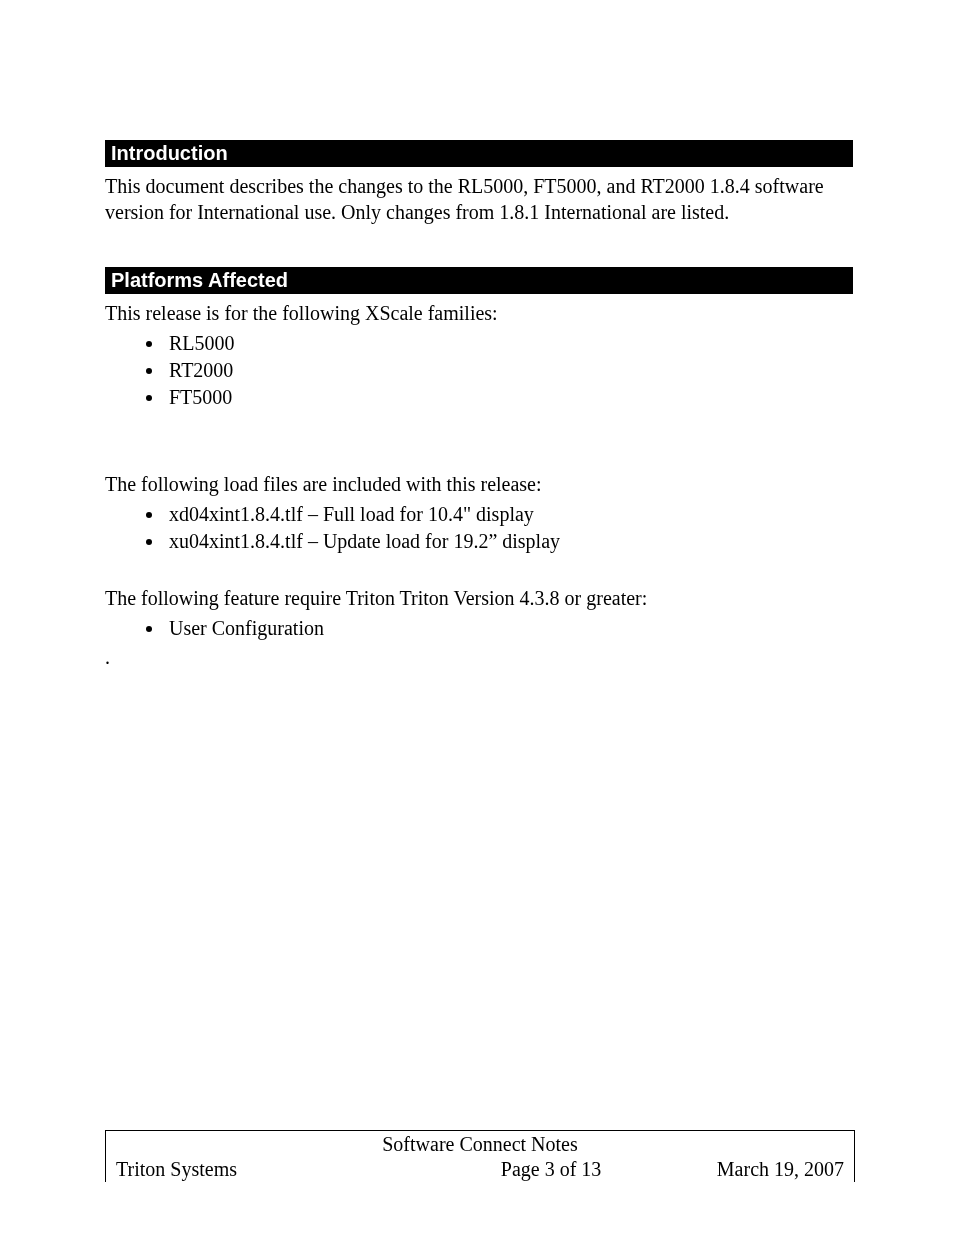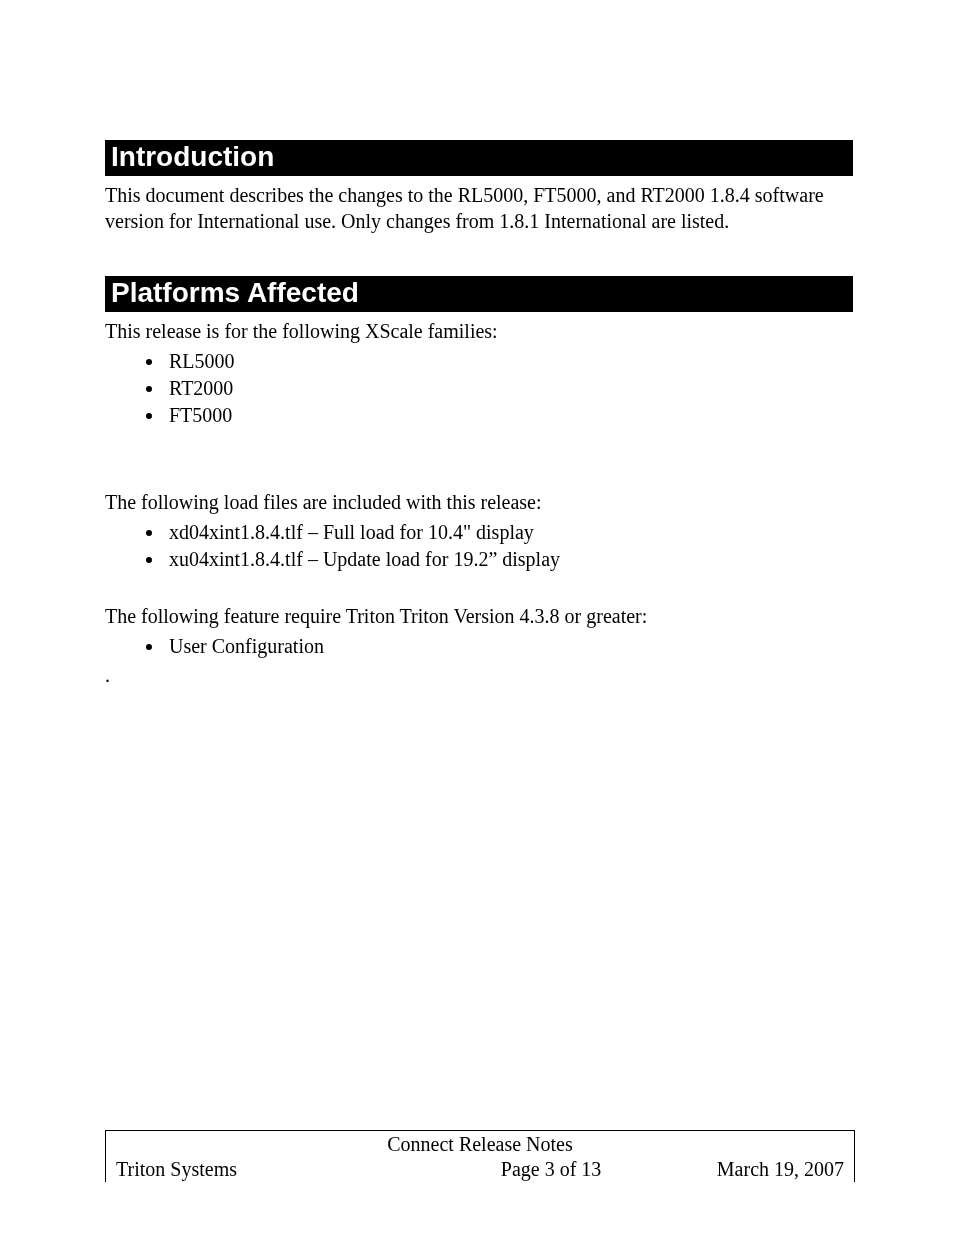--- a/index.html
+++ b/index.html
@@ -19,21 +19,21 @@
     position: absolute;
     left: 105px;
     top: 140px;
     width: 748px;
   }
   .section-heading {
     background: #000;
     color: #fff;
     font-family: Arial, Helvetica, sans-serif;
     font-weight: bold;
-    font-size: 28px;
+    font-size: 20px;
     padding: 2px 6px 3px 6px;
     margin: 0 0 6px 0;
     line-height: 1.1;
   }
   p.body {
     margin: 0 0 4px 0;
     line-height: 1.3;
   }
   .gap-big   { height: 38px; }
   .gap-med   { height: 30px; }
@@ -107,19 +107,19 @@
 
   <p class="body">The following feature require Triton Triton Version 4.3.8 or greater:</p>
   <ul class="bullets">
     <li>User Configuration</li>
   </ul>
   <p class="dot">.</p>
 
 </div>
 
 <div class="footer">
-  <div class="footer-title">Connect Release Notes</div>
+  <div class="footer-title">Software Connect Notes</div>
   <div class="footer-row">
     <div class="footer-cell">Triton Systems</div>
     <div class="footer-cell center">Page 3 of 13</div>
     <div class="footer-cell right">March 19, 2007</div>
   </div>
 </div>
 
 </body></html>

